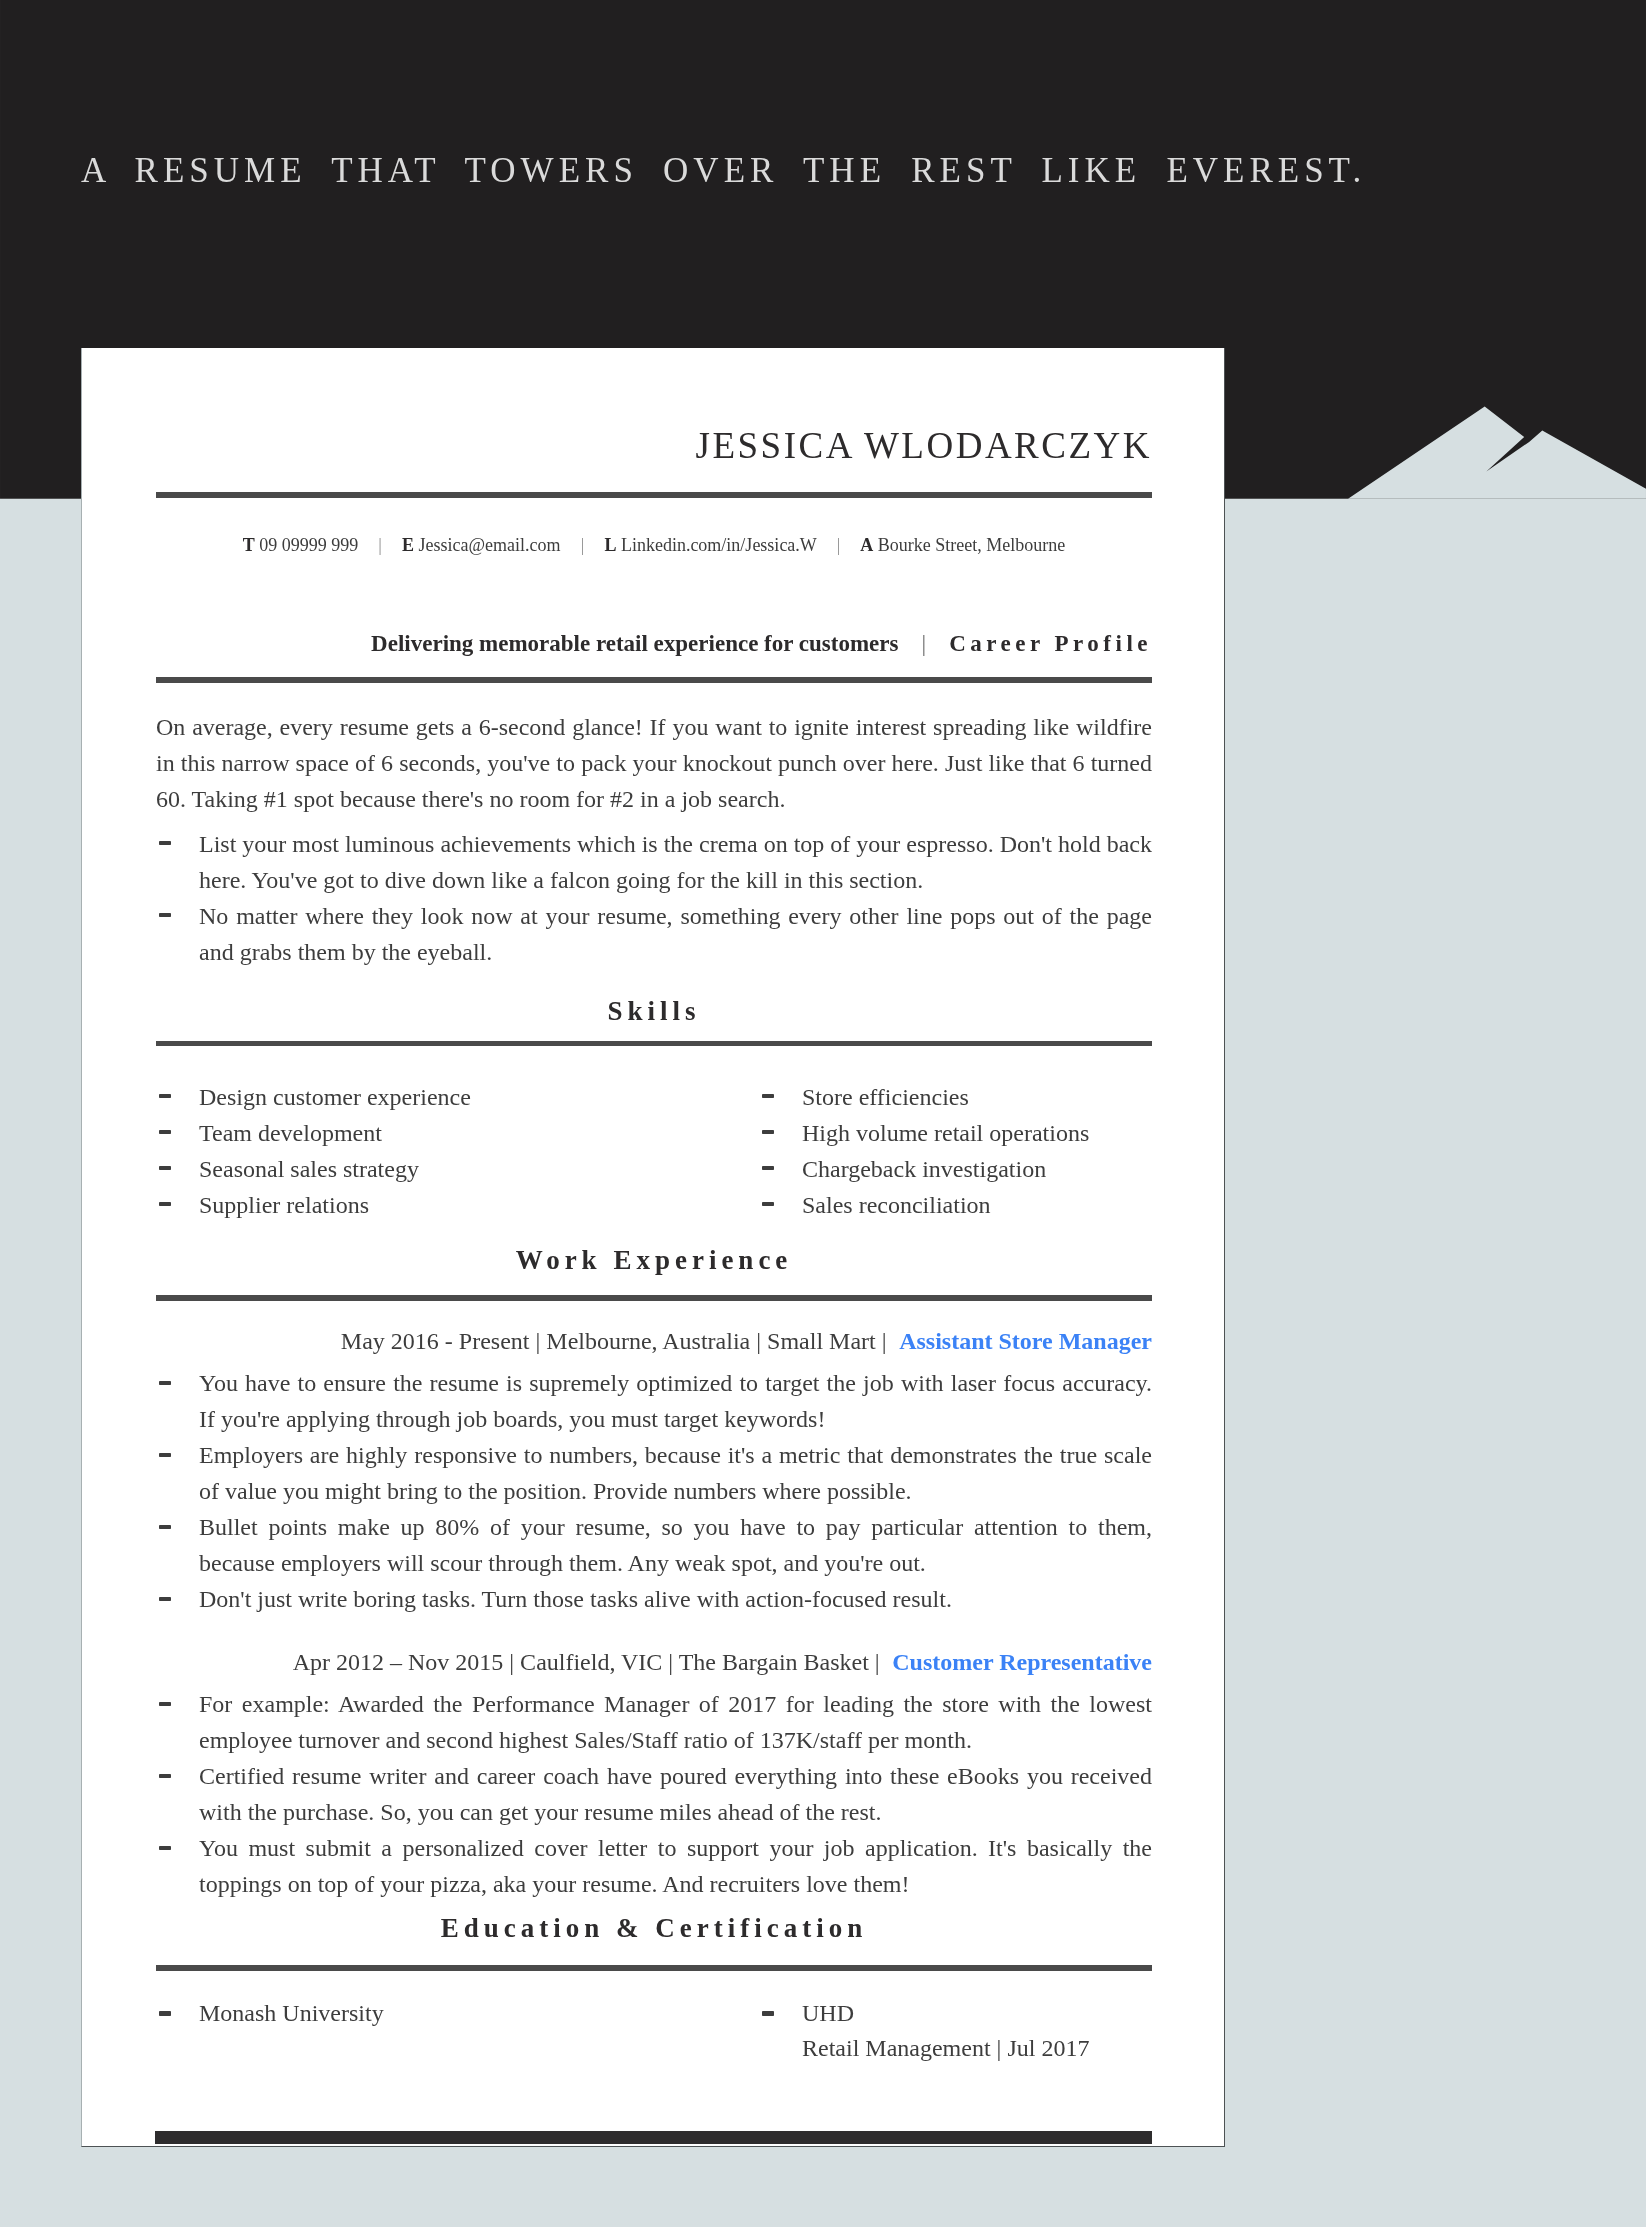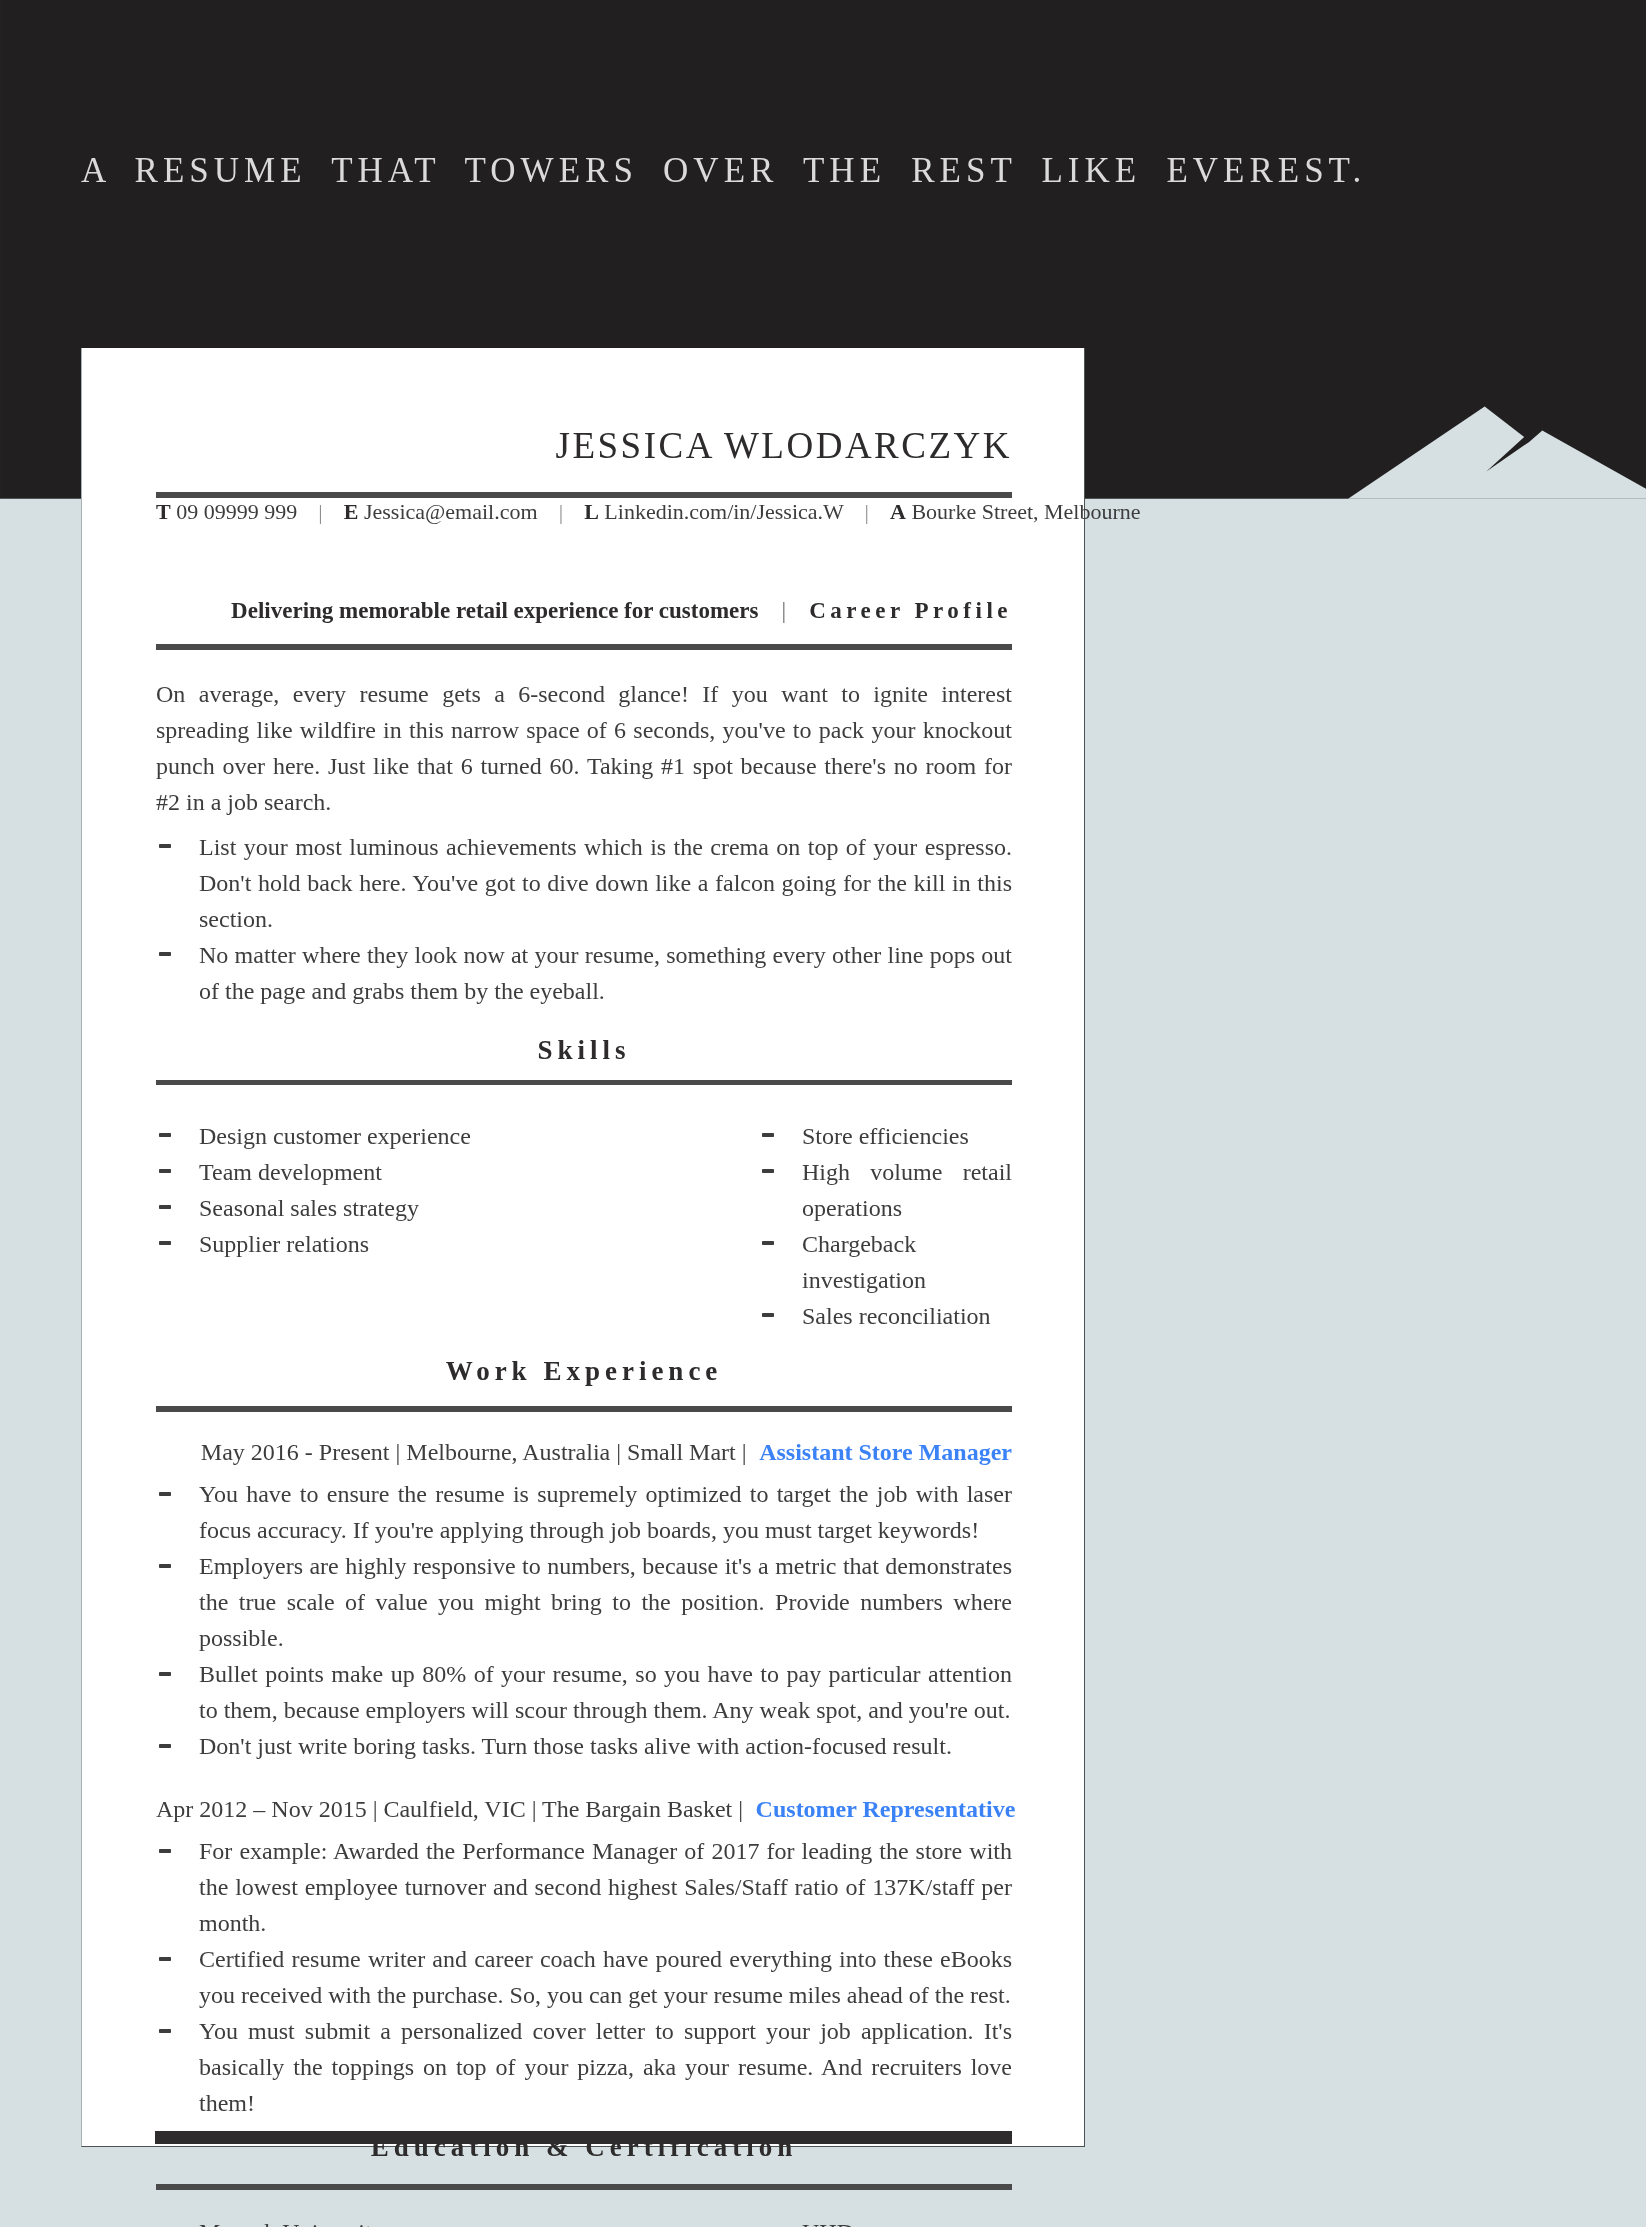--- a/index.html
+++ b/index.html
@@ -17,40 +17,40 @@
   
   .banner-headline {
     position: absolute; left: 81px; top: 151px;
     font-size: 35px; letter-spacing: 5px; word-spacing: 11.5px;
     color: #dadada; white-space: nowrap;
   }
 
   
   .page {
     position: absolute; left: 81px; top: 348px;
-    width: 1004px; height: 1799px;
+    width: 1144px; height: 1799px;
     background: #ffffff; box-sizing: border-box;
     border-left: 0.8px solid #a7b0b2;
     border-right: 1.6px solid #4d5254;
     border-bottom: 1.6px solid #4d5254;
     padding: 0 72px 0 74px;
   }
 
   .rule { height: 5.8px; background: #4a4a4a; }
 
   .name {
     margin-top: 76px; text-align: right;
     font-size: 37px; letter-spacing: 2.5px; line-height: 43px;
     color: #2d2b2c;
   }
   .rule-name { margin-top: 25px; }
 
   .contact {
-    text-align: left;
-    font-size: 22px; line-height: 28px; color: #3d3d3d; white-space: nowrap;
+    margin-top: 33px; text-align: center;
+    font-size: 18px; line-height: 28px; color: #3d3d3d; white-space: nowrap;
   }
   .contact .clabel { font-weight: bold; color: #2d2b2c; }
   .contact .sep { color: #8f8f8f; padding: 0 15.6px; }
 
   .tagline {
     margin-top: 70px; text-align: right;
     font-size: 23px; line-height: 30px; font-weight: bold; color: #2d2b2c;
     white-space: nowrap;
   }
   .tagline .sep { font-weight: normal; color: #6f6f6f; padding: 0 17.3px; }

